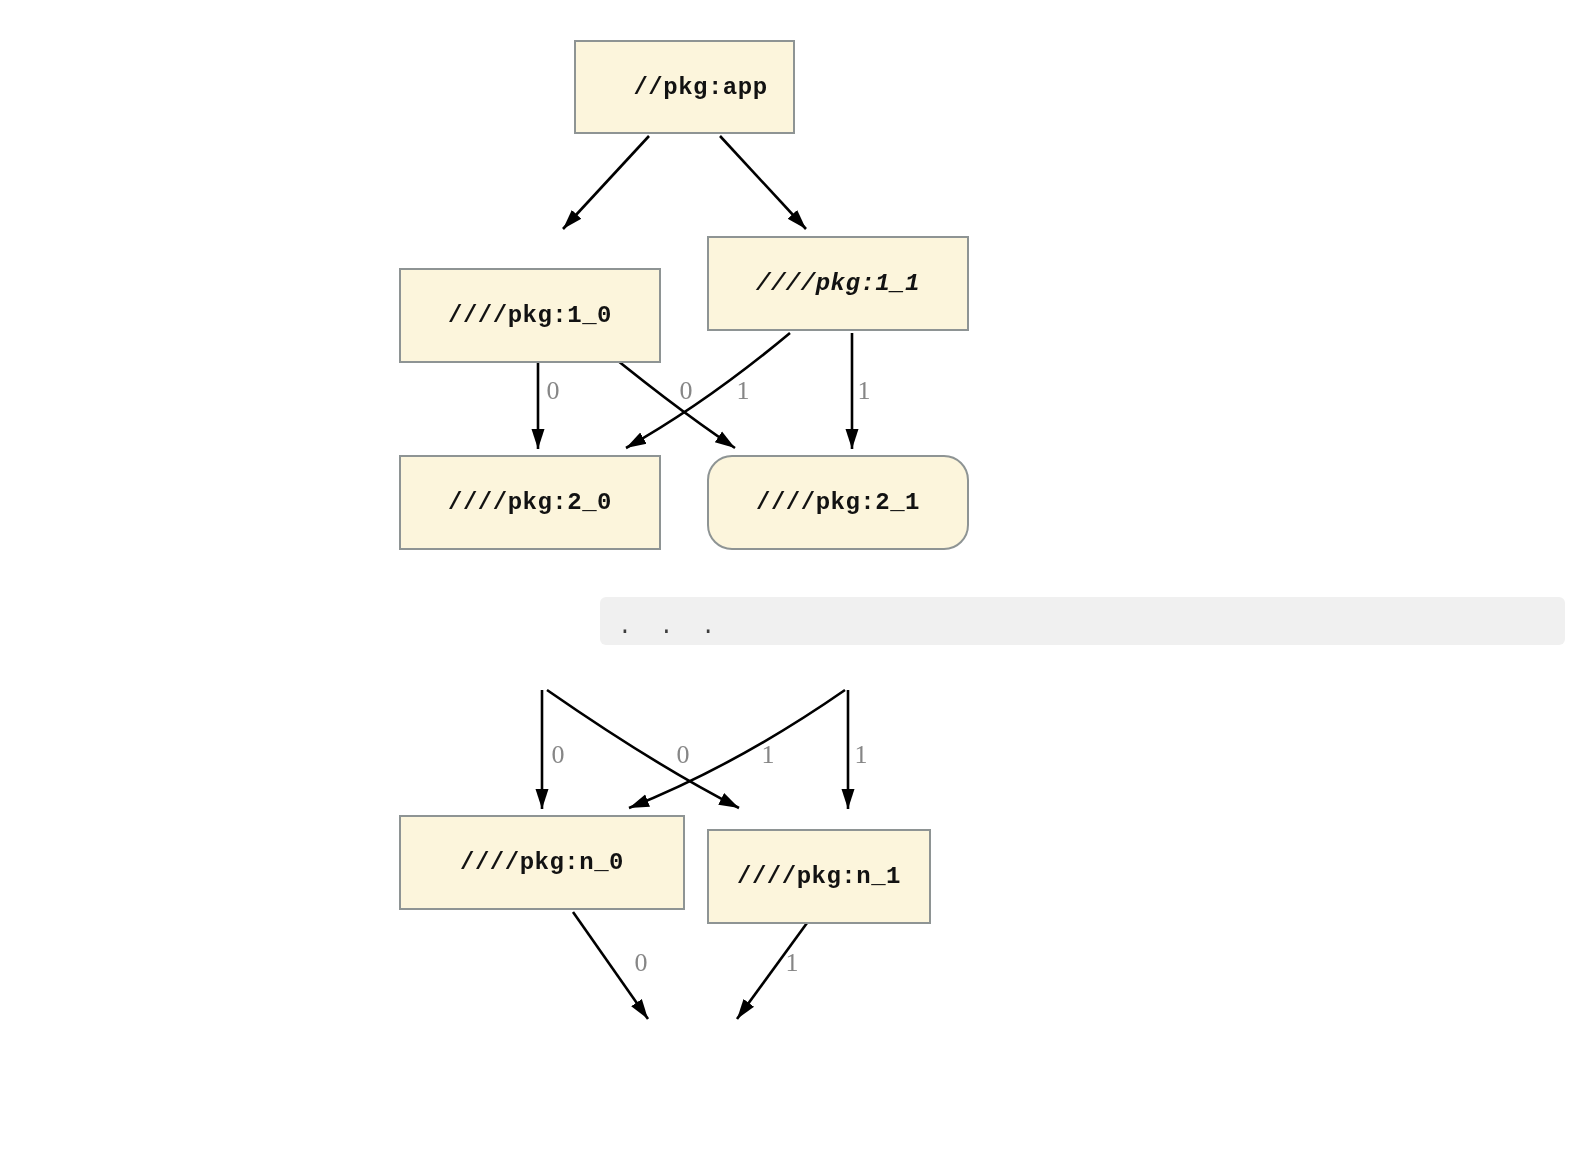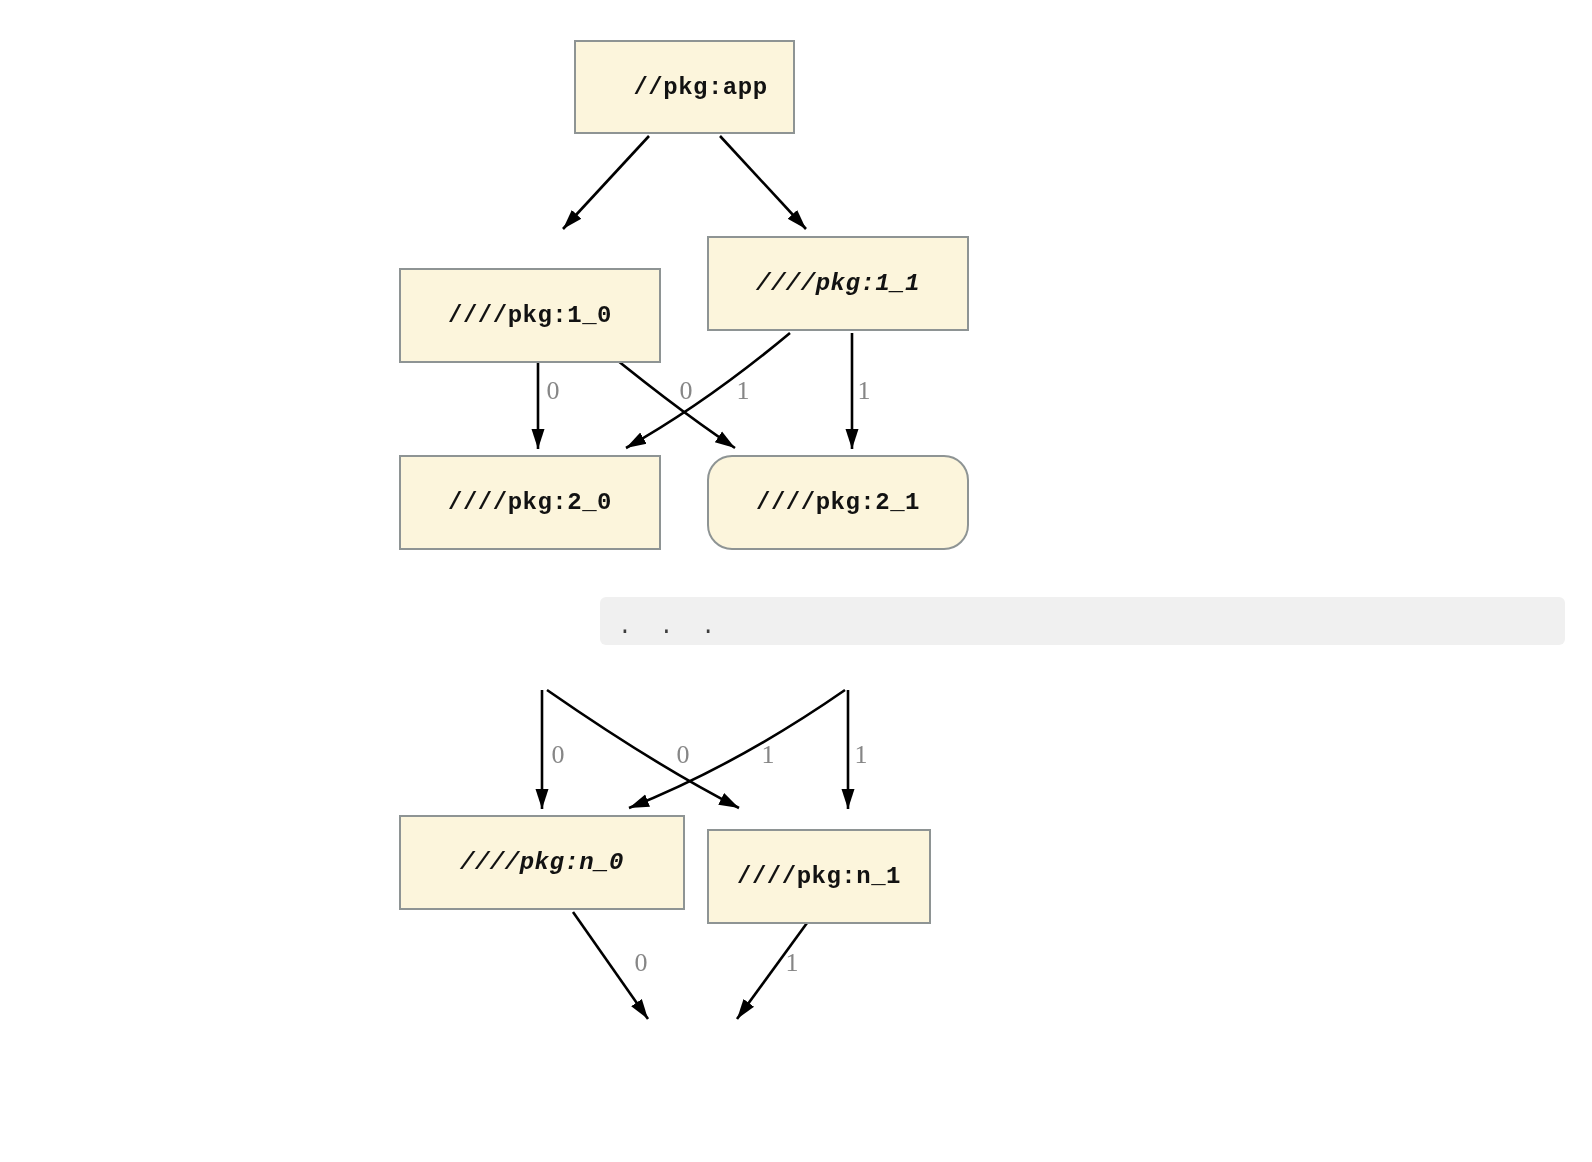--- a/index.html
+++ b/index.html
@@ -117,21 +117,21 @@
 
   <span class="edge-label" style="left:553px; top:391px;">0</span>
   <span class="edge-label" style="left:686px; top:391px;">0</span>
   <span class="edge-label" style="left:743px; top:391px;">1</span>
   <span class="edge-label" style="left:864px; top:391px;">1</span>
 
   <div class="separator">
     <span class="dots">. . .</span>
   </div>
 
-  <div class="node" style="left:399px; top:815px; width:286px; height:95px;font-style:italic;">
+  <div class="node" style="left:399px; top:815px; width:286px; height:95px;">
     <span>////pkg:n_0</span>
   </div>
   <div class="node" style="left:707px; top:815px; width:224px; height:95px;margin-top:14px;">
     <span>////pkg:n_1</span>
   </div>
 
   <span class="edge-label" style="left:558px; top:755px;">0</span>
   <span class="edge-label" style="left:683px; top:755px;">0</span>
   <span class="edge-label" style="left:768px; top:755px;">1</span>
   <span class="edge-label" style="left:861px; top:755px;">1</span>

